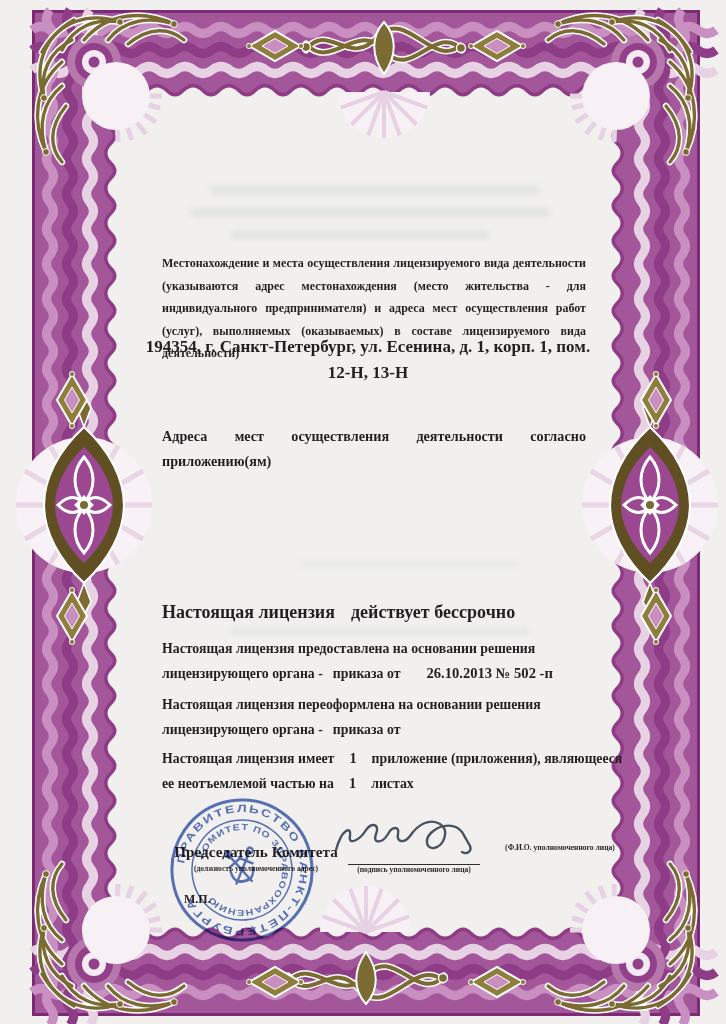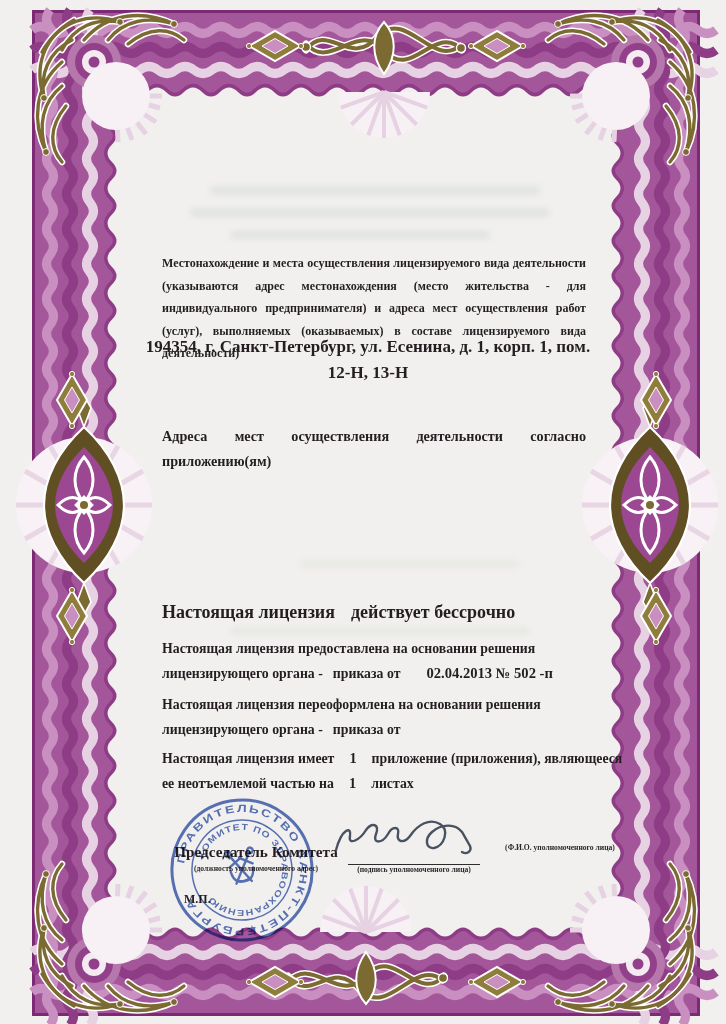--- a/index.html
+++ b/index.html
@@ -195,21 +195,21 @@
       <span>Настоящая лицензия</span><span class="gap"></span><span>действует бессрочно</span>
     </div>
 
     <div class="abs statement" style="top:636px;">
       <div>Настоящая лицензия предоставлена на основании решения</div>
       <div class="row">
         <span>лицензирующего органа -</span>
         <span class="sp8"></span>
         <span>приказа от</span>
         <span class="sp26"></span>
-        <span class="order-value">02.04.2013 № 502 -п</span>
+        <span class="order-value">26.10.2013 № 502 -п</span>
       </div>
     </div>
 
     <div class="abs statement" style="top:692px;">
       <div>Настоящая лицензия переоформлена на основании решения</div>
       <div class="row">
         <span>лицензирующего органа -</span>
         <span class="sp8"></span>
         <span>приказа от</span>
       </div>

